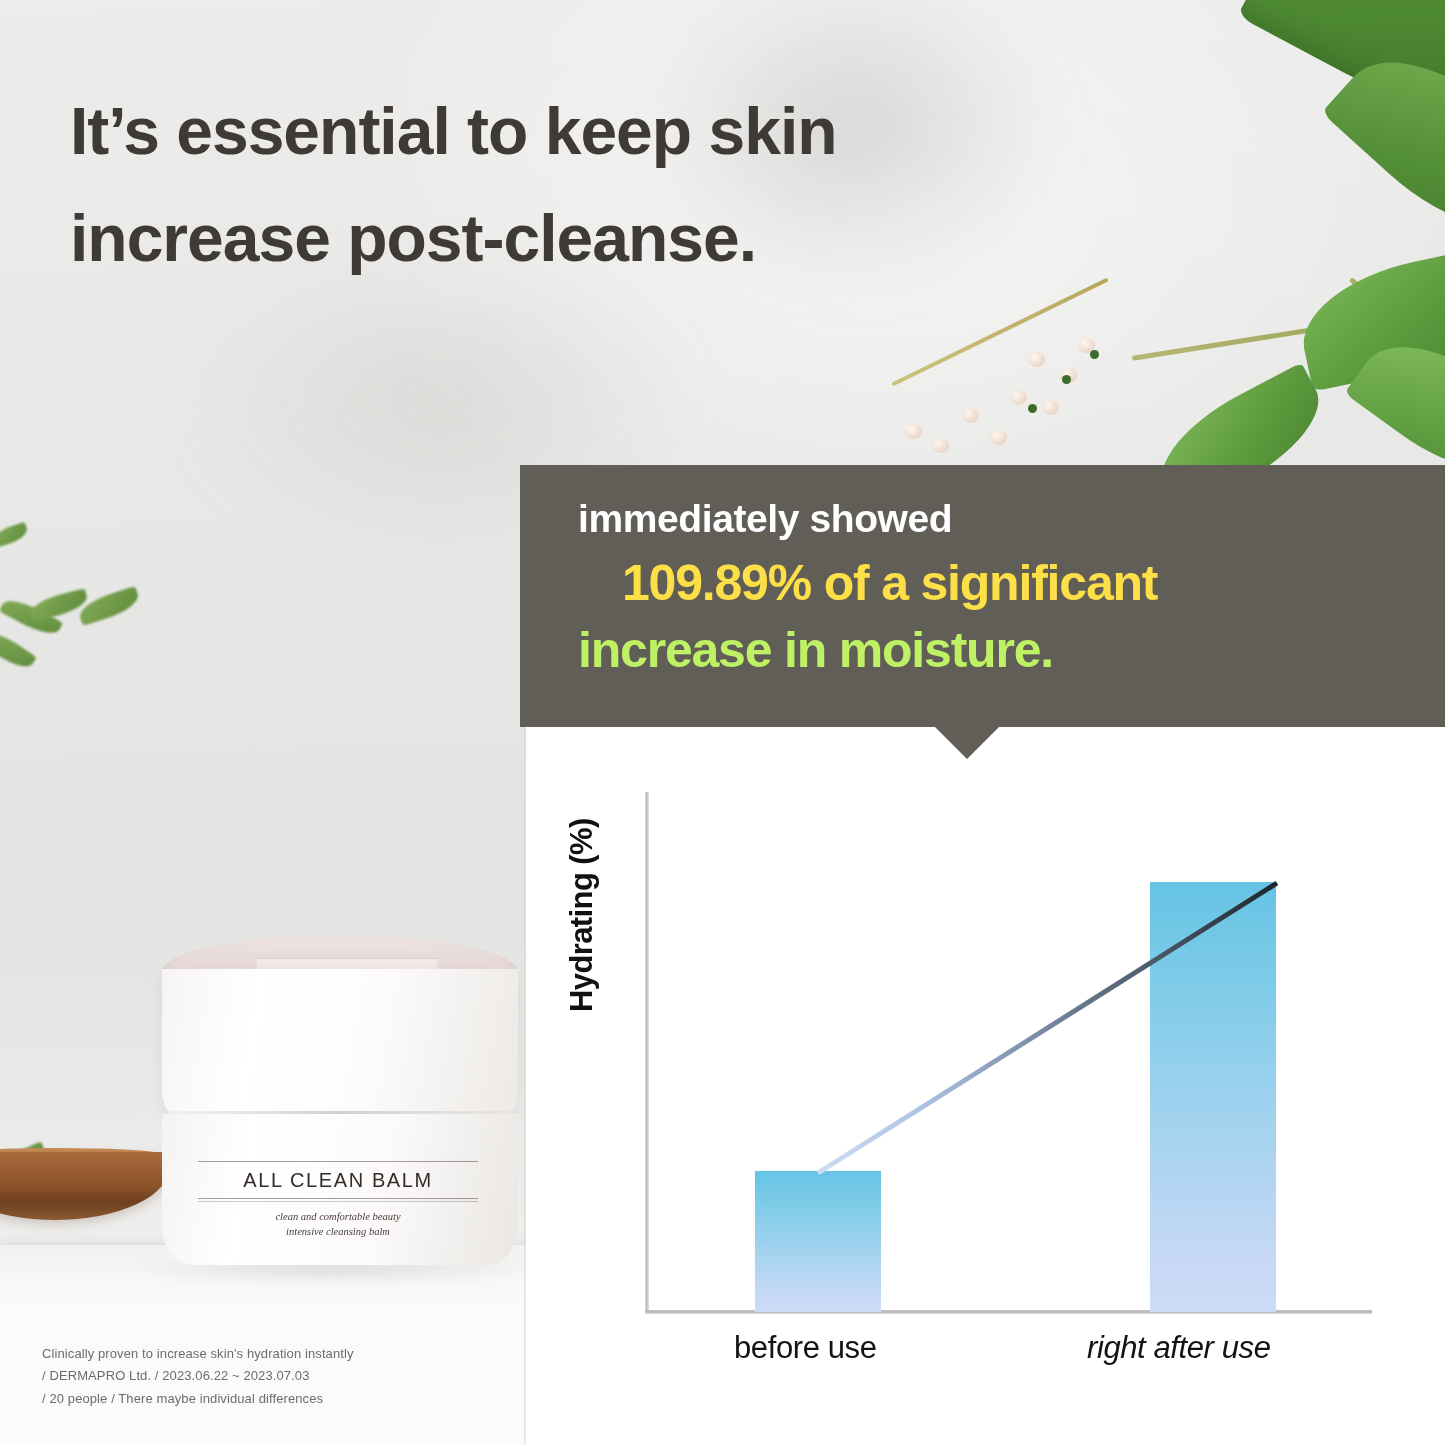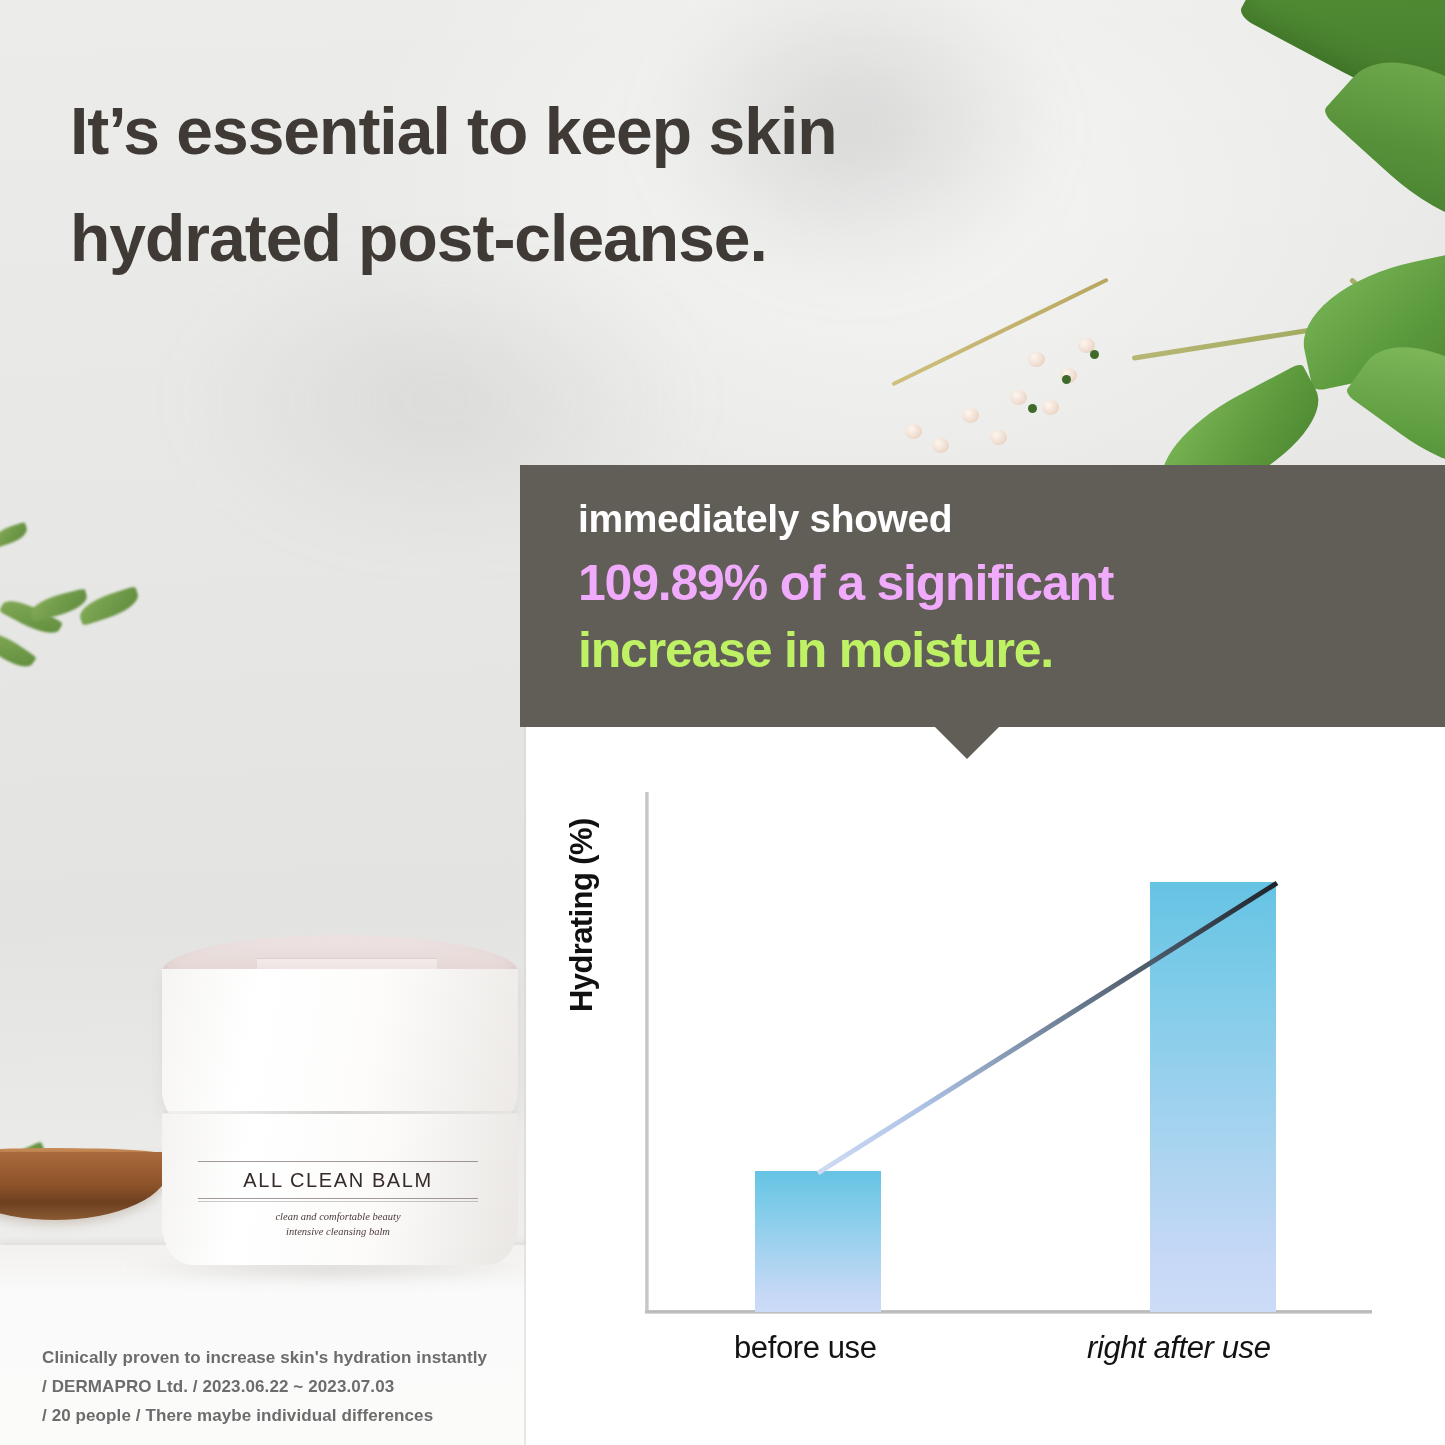--- a/index.html
+++ b/index.html
@@ -170,23 +170,22 @@
   }
   .dish-rim {
     position:absolute; left:-60px; top:1148px; width:230px; height:16px;
     border-radius:50%;
     background:linear-gradient(180deg,#c98c57,#a66a39);
   }
 
   
   .footnote {
     position:absolute; left:42px; top:1343px; width:470px;
-    font-size:17px; line-height:1.72; color:#6c6c6c;
+    font-size:13px; line-height:1.72; color:#6c6c6c;
     letter-spacing:.1px;
-    font-weight:bold;
   }
 
   
   .headline {
     position:absolute; left:70px; top:78px; width:1180px;
     font-size:66px; font-weight:bold; line-height:1.62;
     color:#3f3a35; letter-spacing:-1px;
   }
   .headline span { display:block; }
 
@@ -200,22 +199,22 @@
   .callout {
     position:absolute; left:520px; top:465px; width:925px; height:262px;
     background:#615d57;
   }
   .callout-inner { padding:30px 0 0 58px; }
   .co-line1 {
     font-size:39px; font-weight:bold; color:#ffffff; letter-spacing:-.4px;
     line-height:1.25;
   }
   .co-line2 {
-    font-size:50px; font-weight:bold; color:#f0abfc; letter-spacing:-1.2px;
-    line-height:1.34; margin-top:6px;
+    font-size:50px; font-weight:bold; color:#fde047; letter-spacing:-1.2px;
+    line-height:1.34; margin-top:6px;margin-left:44px;
   }
   .co-line3 {
     font-size:50px; font-weight:bold; color:#bef264; letter-spacing:-1.2px;
     line-height:1.34;
   }
   .callout-arrow {
     position:absolute; left:935px; top:727px;
     width:0; height:0;
     border-left:32px solid transparent;
     border-right:32px solid transparent;
@@ -324,21 +323,21 @@
       <div class="name">ALL CLEAN BALM</div>
       <div class="rule"></div>
       <div class="rule thin"></div>
       <div class="sub">clean and comfortable beauty</div>
       <div class="sub" style="padding-top:0;font-style:italic;">intensive cleansing balm</div>
     </div>
   </div>
 
   <div class="headline">
     <span>It’s essential to keep skin</span>
-    <span>hydrated post-cleanse.</span>
+    <span>increase post-cleanse.</span>
   </div>
 
   <div class="panel-seam"></div>
   <div class="panel"></div>
 
   <div class="chart">
     <div class="y-axis"></div>
     <div class="x-axis"></div>
 
     <div class="bar bar1"></div>

